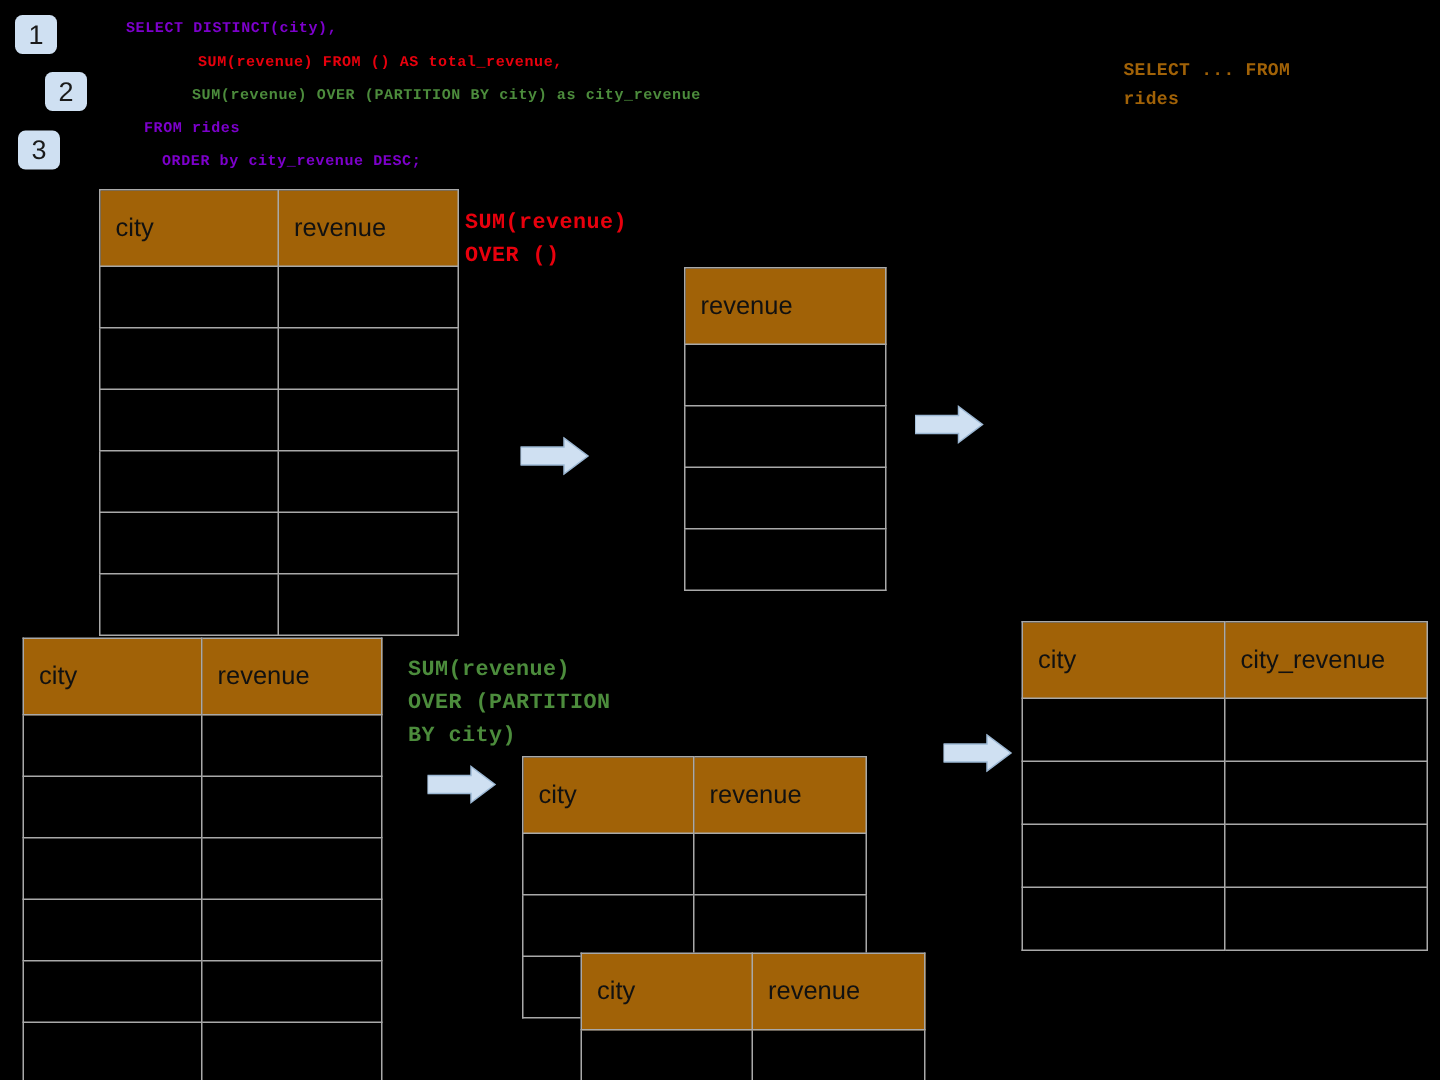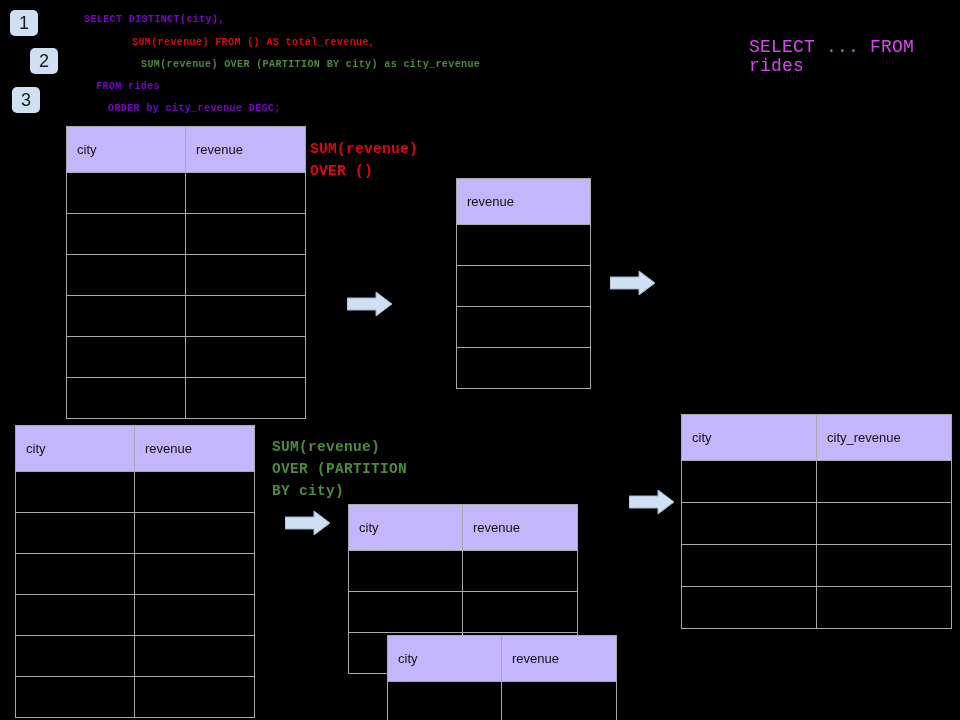--- a/index.html
+++ b/index.html
@@ -20,60 +20,60 @@
   .sql{
     position:absolute;white-space:pre;
     font-family:"Liberation Mono","DejaVu Sans Mono",monospace;
     font-weight:bold;font-size:10px;letter-spacing:.4px;
   }
   .sql.purple{color:#7d00cc;}
   .sql.red{color:#e8000d;}
   .sql.green{color:#4c8c3c;}
 
   .sidenote{
-    position:absolute;white-space:pre;color:#d946ef;
+    position:absolute;white-space:pre;color:#a16207;
     font-family:"Liberation Mono","DejaVu Sans Mono",monospace;
-    font-weight:normal;font-size:18px;line-height:19px;letter-spacing:.2px;
+    font-weight:bold;font-size:12px;line-height:19px;letter-spacing:.2px;
   }
 
   .annot{
     position:absolute;white-space:pre;
     font-family:"Liberation Mono","DejaVu Sans Mono",monospace;
     font-weight:bold;font-size:14.5px;line-height:22px;letter-spacing:.3px;
   }
   .annot.red{color:#e8000d;}
   .annot.green{color:#4c8c3c;}
 
   
   .tbl{position:absolute;border-collapse:collapse;table-layout:fixed;background:#000;}
   .tbl td{
     border:1px solid #a9a9a9;background:#000;padding:0;
     font-family:"Liberation Sans",sans-serif;font-size:17px;color:#000;
   }
   .tbl td.hd{
-    background:#c4b5fd;color:#111;padding:15px 10px;font-size:13px;
+    background:#a16207;color:#111;padding:15px 10px;font-size:17px;
     white-space:nowrap;vertical-align:middle;
   }
 
   
   .arrow{position:absolute;}
 </style>
 </head>
 <body>
 
 <div class="stage">
   <div id="badges">
       <div class="badge" style="left: 10px; top: 10px; width: 28px; height: 26px;">1</div>
       <div class="badge" style="left: 30px; top: 48px; width: 28px; height: 26px;">2</div>
       <div class="badge" style="left: 12px; top: 87px; width: 28px; height: 26px;">3</div>
     </div>
   <div id="sql">
       <div class="sql purple" style="left: 84px; top: 14px;">SELECT DISTINCT(city),</div>
       <div class="sql red" style="left: 132px; top: 37px;">SUM(revenue) FROM () AS total_revenue,</div>
-      <div class="sql green" style="left: 141px; top: 59px;">SUM(revenue) OVER (PARTITION BY city) as city_revenue</div>
+      <div class="sql green" style="left: 128px; top: 59px;">SUM(revenue) OVER (PARTITION BY city) as city_revenue</div>
       <div class="sql purple" style="left: 96px; top: 81px;">FROM rides</div>
       <div class="sql purple" style="left: 108px; top: 103px;">ORDER by city_revenue DESC;</div>
     </div>
   <div id="sidenote-host">
       <div class="sidenote" style="left: 749px; top: 38px;">SELECT ... FROM
 rides</div>
     </div>
   <div id="annots">
       <div class="annot red" style="left: 310px; top: 138px;">SUM(revenue)
 OVER ()</div>

